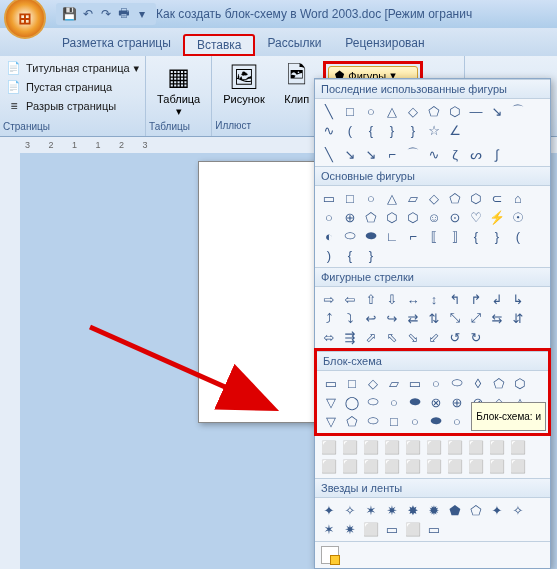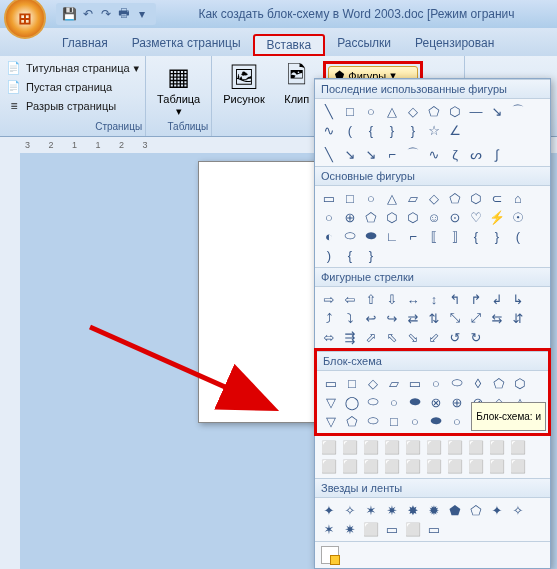--- a/index.html
+++ b/index.html
@@ -1,26 +1,26 @@
 <!DOCTYPE html>
 <html><head>
 <meta charset="utf-8">
 <style>
 body{margin:0;font-family:Tahoma,Arial,sans-serif;font-size:11px;background:#b8d1eb;overflow:hidden;width:557px;height:569px}
 .titlebar{height:28px;background:linear-gradient(#cfe0f5,#aecdea);display:flex;align-items:center;padding-left:4px}
 .office-btn{width:38px;height:38px;border-radius:50%;background:radial-gradient(#fff,#f0a030,#c04000);border:2px solid #e0a040;margin-top:8px;margin-right:6px;position:relative;display:flex;align-items:center;justify-content:center;font-weight:bold;font-size:16px;color:#c04000}
 .qat{display:flex;gap:2px;align-items:center;height:22px;background:#bed6ef;border-radius:3px;padding:0 6px;margin-left:4px}
 .qat span{width:16px;height:16px;display:flex;align-items:center;justify-content:center;color:#3a5a8a;font-size:12px}
-.title{flex:1;text-align:center;color:#3a5a8a;font-size:12px}
+.title{flex:1;text-align:left;color:#3a5a8a;font-size:12px}
 .tabs{display:flex;background:linear-gradient(#d9e6f5,#c5d9ee);height:22px;padding-top:6px;padding-left:50px}
 .tab{padding:2px 12px;color:#3a5a8a;font-size:12px;border-radius:3px 3px 0 0}
 .tab.hl{border:2px solid #d00;background:#e5edf7}
 .ribbon{background:linear-gradient(#e8f0f9,#dce8f5,#c9dcf0);height:80px;display:flex;border-bottom:1px solid #8ba8c8}
 .group{border-right:1px solid #b0c6de;display:flex;flex-direction:column;justify-content:space-between;padding:3px}
-.group-label{text-align:right;font-size:10px;color:#3a5a8a;padding:1px 0}
+.group-label{text-align:left;font-size:10px;color:#3a5a8a;padding:1px 0}
 .group-items{flex:1;display:flex;flex-direction:column;gap:1px}
 .g-item{display:flex;align-items:center;gap:4px;padding:1px 3px;font-size:11px;color:#1a1a1a}
 .g-item .ico{width:16px;height:16px;display:inline-flex;align-items:center;justify-content:center;font-size:12px}
 .big-btn{display:flex;flex-direction:column;align-items:center;padding:2px 8px;text-align:center;font-size:11px}
 .big-btn .bico{width:32px;height:32px;display:flex;align-items:center;justify-content:center;font-size:24px}
 .shapes-btn-wrap{border:3px solid #d00;padding:2px}
 .shapes-btn{background:linear-gradient(#fff6cc,#ffe08a);border:1px solid #d0a030;border-radius:3px;padding:2px 6px;display:flex;align-items:center;gap:4px;font-size:11px}
 .hyper{display:flex;align-items:center;gap:4px;padding:4px 6px}
 .hyper .hico{width:18px;height:18px;background:radial-gradient(#6bb,#268);border-radius:50%}
 .doc-area{display:flex;height:460px}
@@ -48,21 +48,20 @@
     <span>💾</span>
     <span>↶</span>
     <span>↷</span>
     <span>🖶</span>
     <span>▾</span>
   </div>
   <div class="title">Как создать блок-схему в Word 2003.doc [Режим огранич</div>
 </div>
 
 <div class="tabs">
-  <div class="tab">Главная</div>
   <div class="tab">Разметка страницы</div>
   <div class="tab hl">Вставка</div>
   <div class="tab">Рассылки</div>
   <div class="tab">Рецензирован</div>
 </div>
 
 <div class="ribbon">
   <div class="group">
     <div class="group-items">
       <div class="g-item"><span class="ico">📄</span><span>Титульная страница</span> ▾</div>

